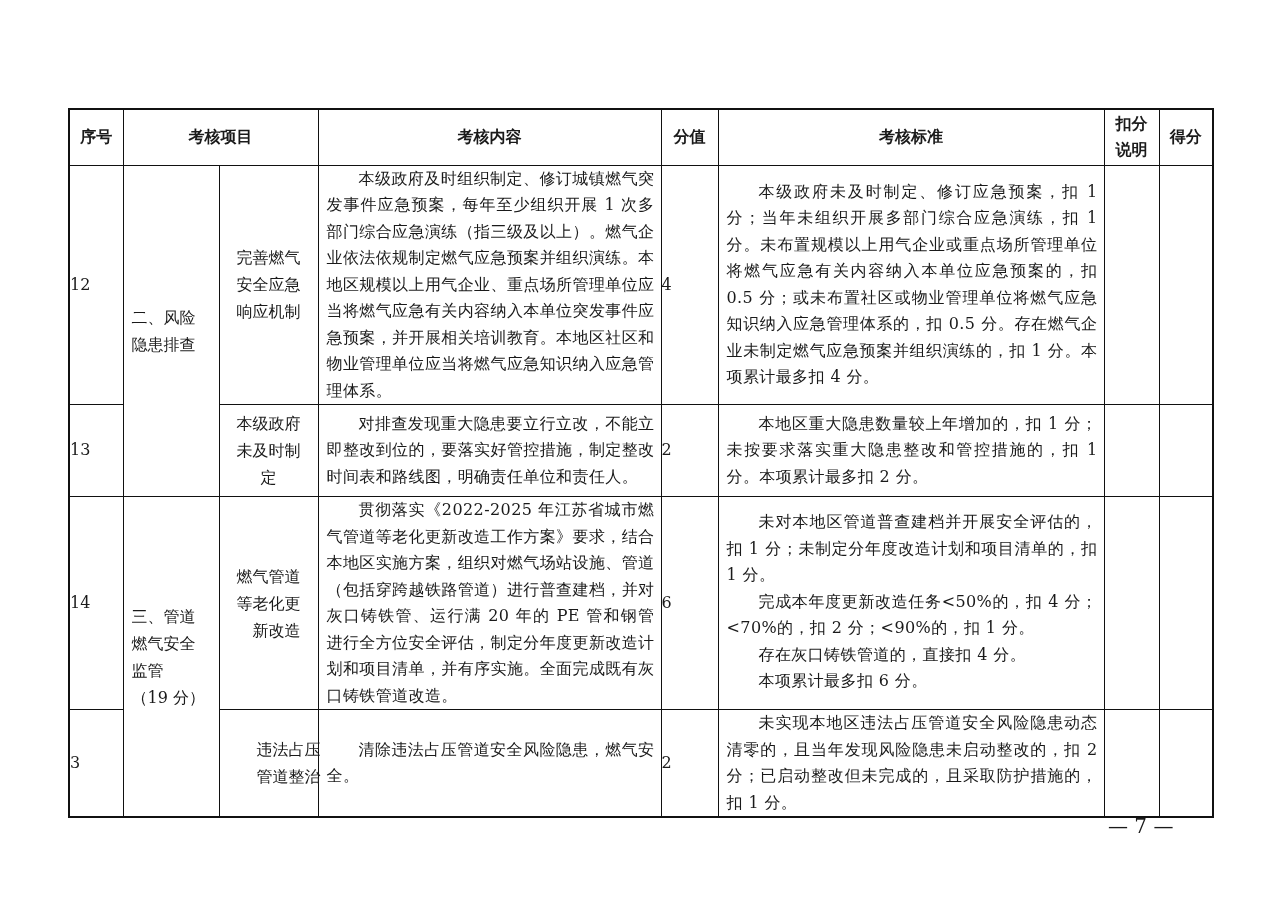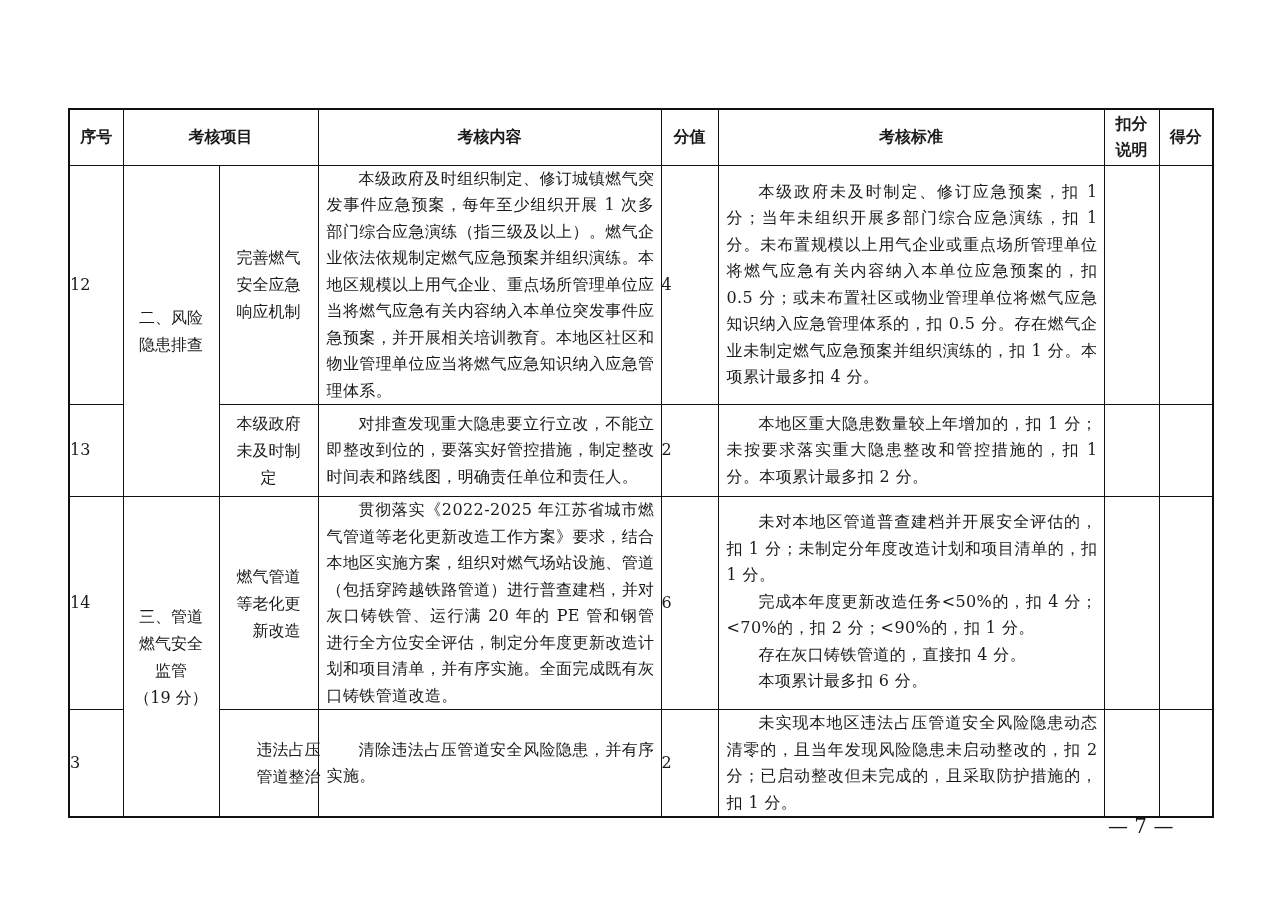--- a/index.html
+++ b/index.html
@@ -18,21 +18,21 @@
     padding: 0; vertical-align: middle;
     font-size: 16px; line-height: 26.5px;
   }
   table.grid { border: 2px solid #111; }
   th {
     font-family: "DejaVu Sans", "Liberation Sans", sans-serif;
     font-weight: bold; font-size: 16px; text-align: center;
     line-height: 24px;
   }
   .num { font-size: 17px; }
-  .cat { text-align: center; padding: 0 8px !important; line-height: 27px !important; }
+  .cat { padding: 0 8px !important; line-height: 27px !important; }
   .sub { text-align: center; padding: 4px 10px !important; line-height: 27px !important; text-decoration: underline; }
   .para {
     padding: 0 6px 0 8px !important; text-align: justify;
     line-height: 26.5px !important; letter-spacing: 0.4px;
   }
   .para p { margin: 0; text-indent: 2em; }
   .page-num {
     position: absolute; left: 1108px; top: 814px;
     font-size: 20px; font-family: "DejaVu Serif", "Liberation Serif", serif;
   }
@@ -123,21 +123,21 @@
       <td></td>
       <td></td>
     </tr>
 
     <tr style="height:101px">
       <td class="num">3</td>
       <td class="sub">
         <span style="display:inline-block;width:4em;margin-left:27px;">违法占压管道整治</span>
       </td>
       <td class="para">
-        <p>清除违法占压管道安全风险隐患，并有序实施。</p>
+        <p>清除违法占压管道安全风险隐患，燃气安全。</p>
       </td>
       <td class="num">2</td>
       <td class="para">
         <p>未实现本地区违法占压管道安全风险隐患动态清零的，且当年发现风险隐患未启动整改的，扣 2 分；已启动整改但未完成的，且采取防护措施的，扣 1 分。</p>
       </td>
       <td></td>
       <td></td>
     </tr>
   </tbody>
 </table>

